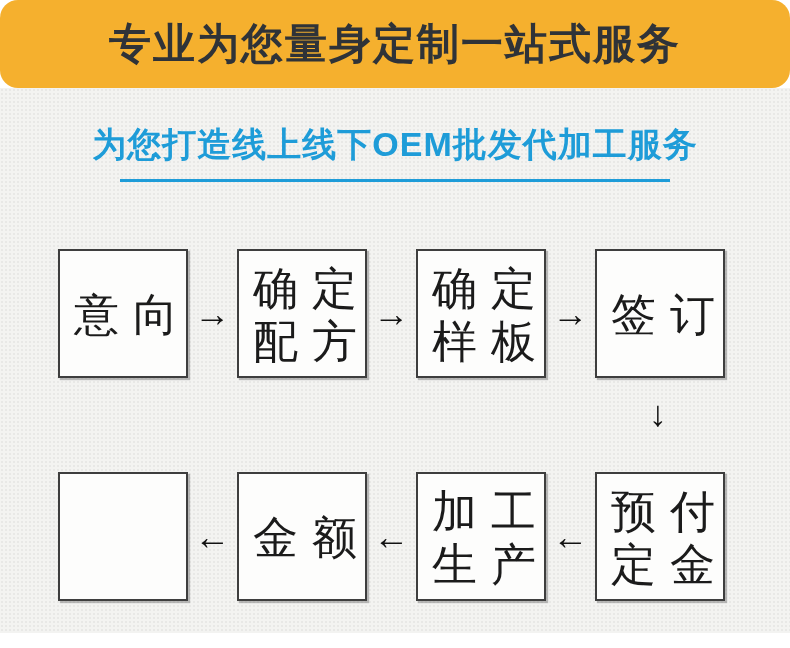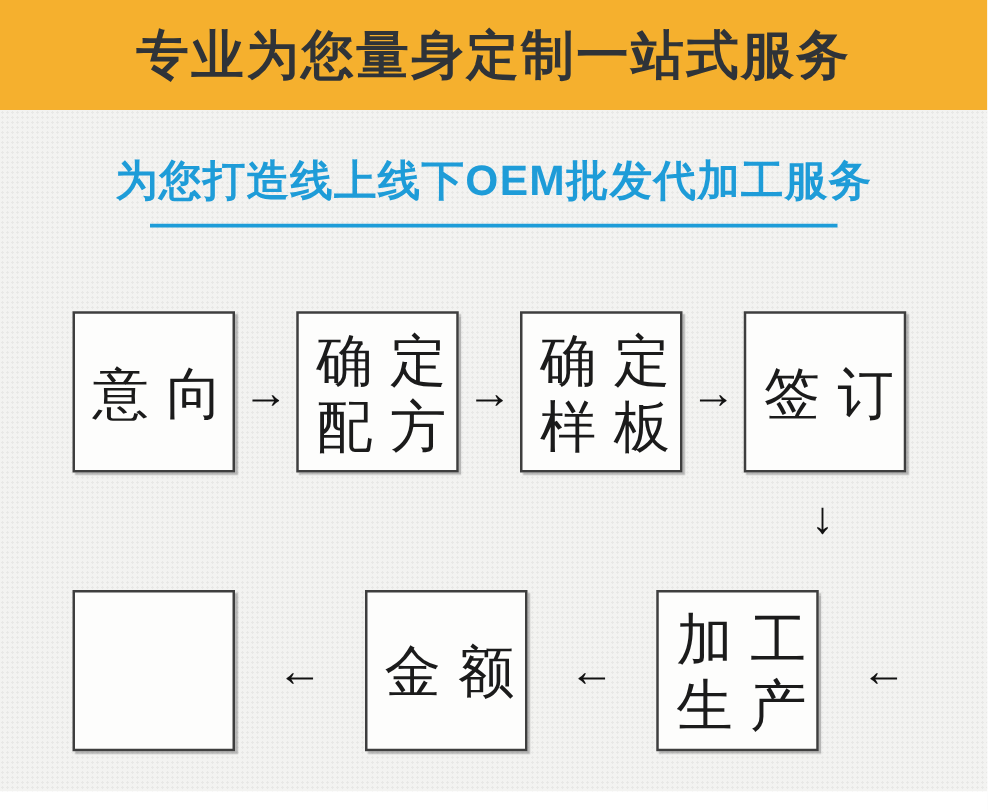--- a/index.html
+++ b/index.html
@@ -17,20 +17,21 @@
   }
   
   .banner {
     position: absolute;
     top: 0; left: 0;
     width: 790px; height: 88px;
     background: #F5B02E;
     display: flex;
     align-items: center;
     justify-content: center;
+    border-radius: 18px;
   }
   .banner h1 {
     font-size: 42px;
     font-weight: bold;
     color: #2F3338;
     letter-spacing: 2px;
     white-space: nowrap;
   }
   
   .content {
@@ -154,17 +155,21 @@
       <span class="arrow">←</span>
       <div class="box">
         <span class="bline">金额</span>
       </div>
       <span class="arrow">←</span>
       <div class="box">
         <span class="bline">加工</span>
         <span class="bline">生产</span>
       </div>
       <span class="arrow">←</span>
+      <div class="box">
+        <span class="bline">预付</span>
+        <span class="bline">定金</span>
+      </div>
     </div>
 
   </section>
 
 </div>
 
 </body></html>

